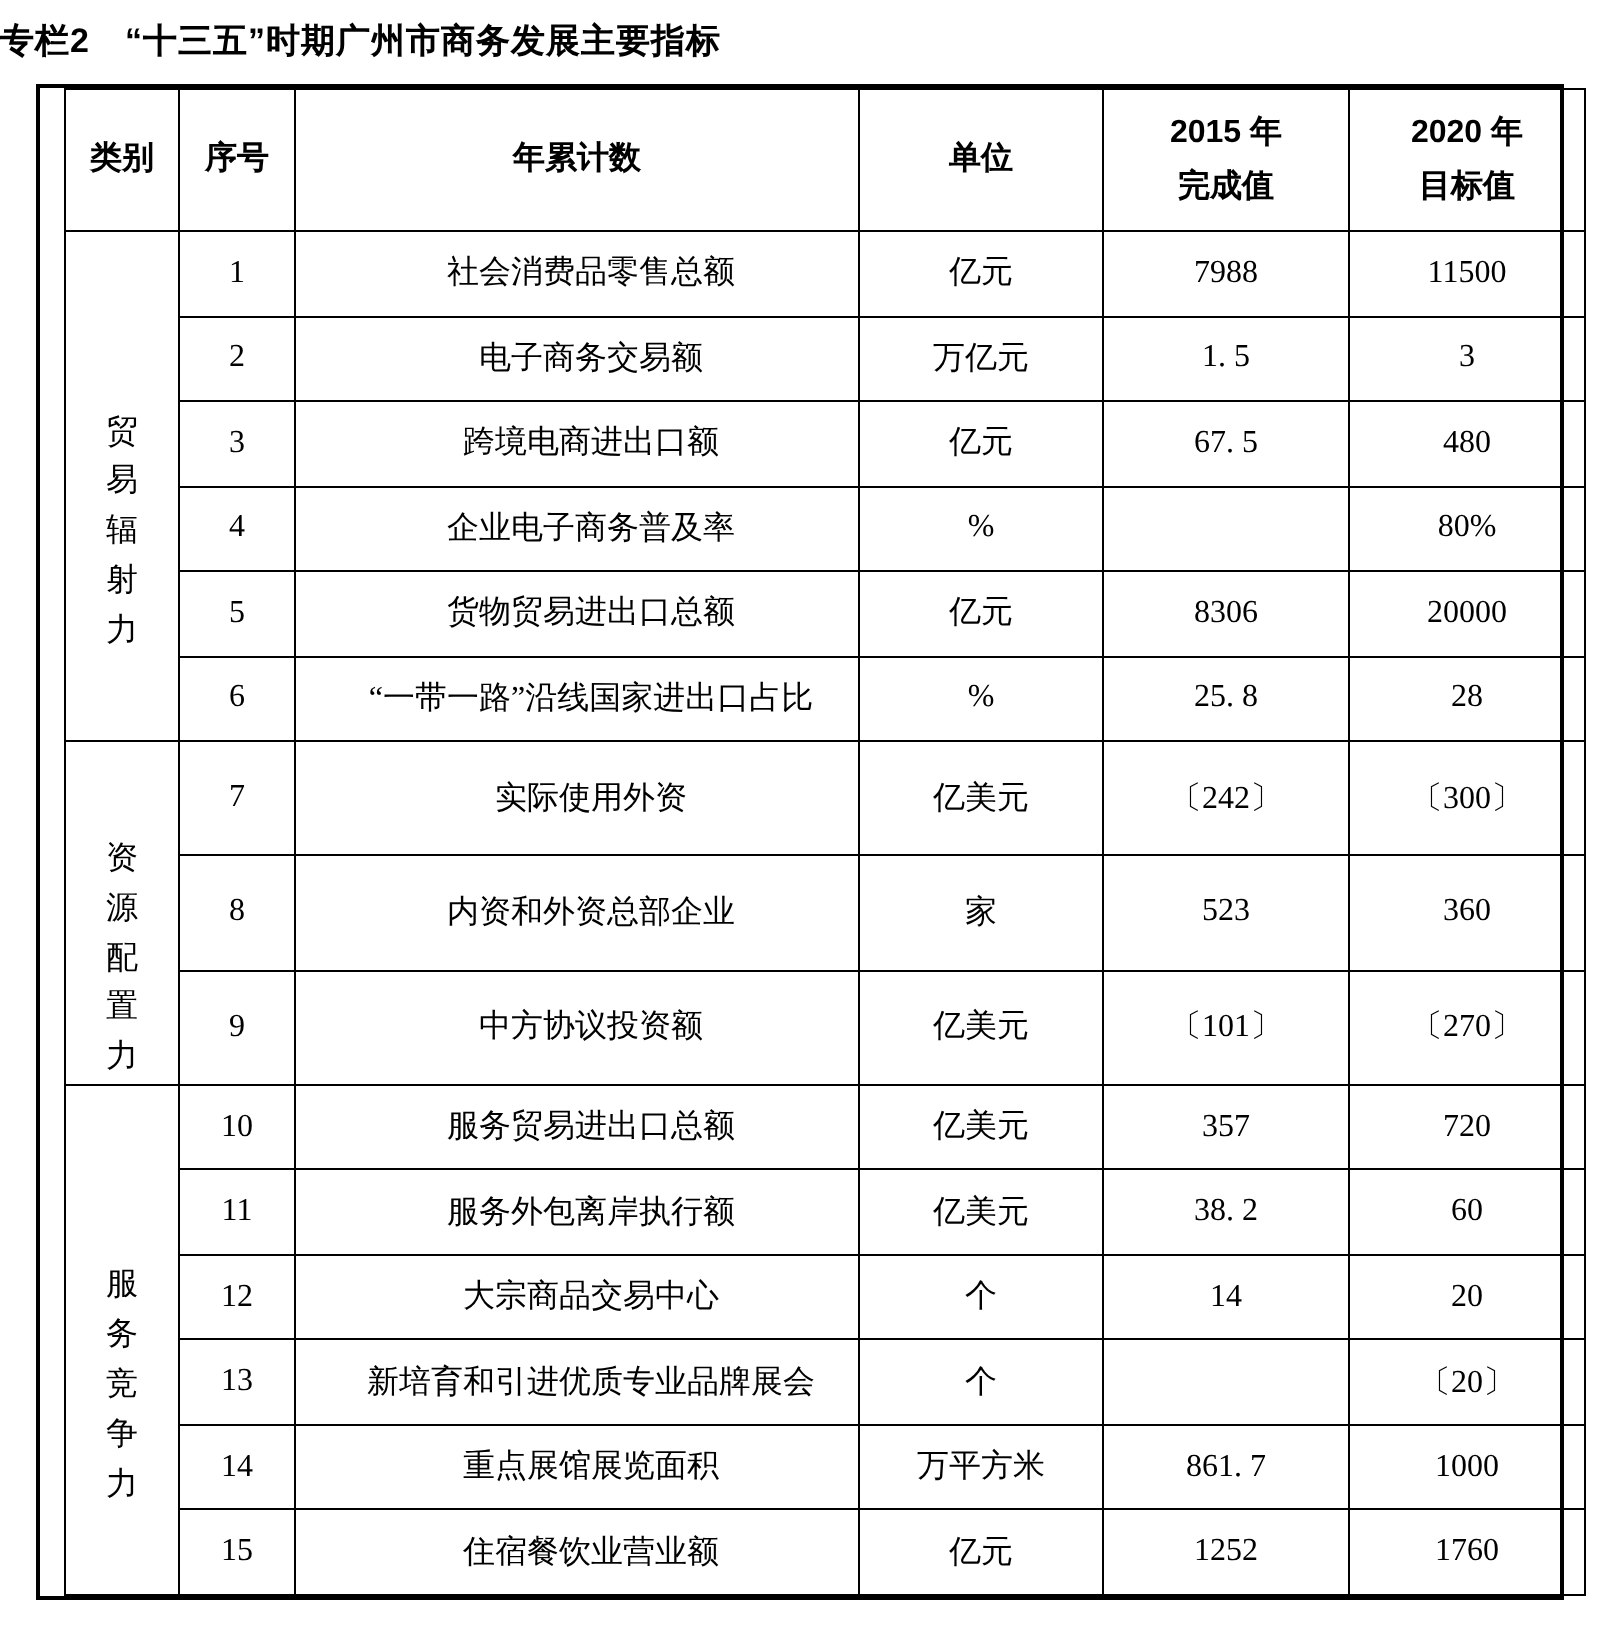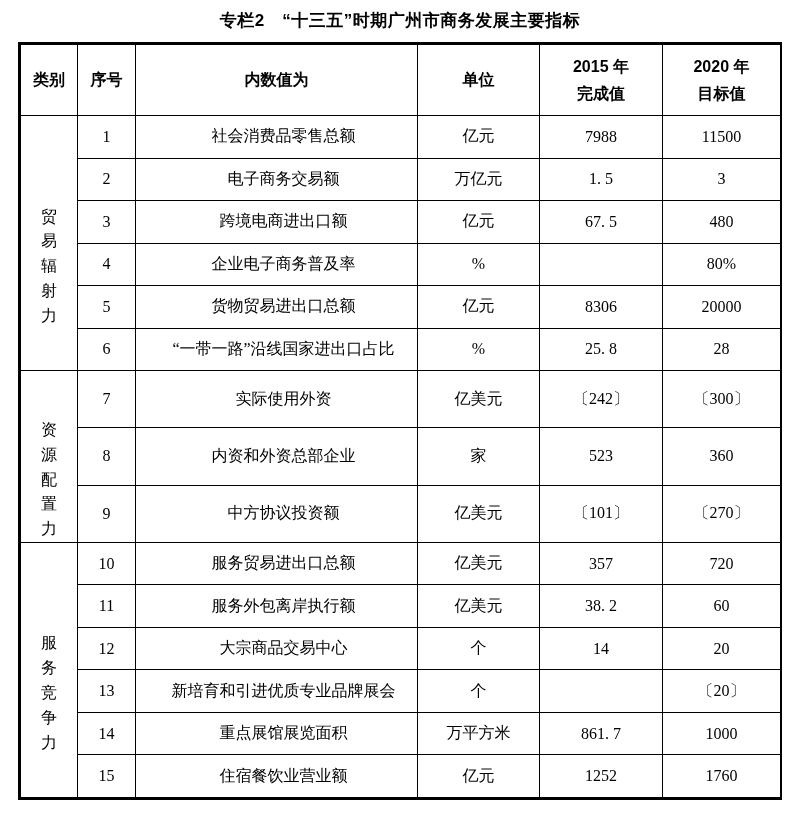--- a/index.html
+++ b/index.html
@@ -11,30 +11,30 @@
     color: #000000;
     font-family: "Liberation Serif", serif;
   }
   .page {
     width: 800px;
     height: 818px;
     box-sizing: border-box;
     overflow: hidden;
   }
   .doc-title {
-    text-align: center;
     font-family: "Liberation Sans", sans-serif;
     font-weight: bold;
     font-size: 17px;
     margin: 9px 0 10px 0;
     letter-spacing: 0.5px;
   }
   .table-wrap {
     margin: 0 18px;
     border: 2px solid #000;
+    padding-left: 12px;
   }
   table {
     border-collapse: collapse;
     width: 100%;
     table-layout: fixed;
   }
   col.c-cat  { width: 57px; }
   col.c-idx  { width: 58px; }
   col.c-name { width: 282px; }
   col.c-unit { width: 122px; }
@@ -90,21 +90,21 @@
           <col class="c-idx">
           <col class="c-name">
           <col class="c-unit">
           <col class="c-2015">
           <col class="c-2020">
       </colgroup>
       <thead>
         <tr>
           <th>类别</th>
           <th>序号</th>
-          <th>内数值为</th>
+          <th>年累计数</th>
           <th>单位</th>
           <th>
             <div>2015 年</div>
             <div>完成值</div>
           </th>
           <th>
             <div>2020 年</div>
             <div>目标值</div>
           </th>
         </tr>

